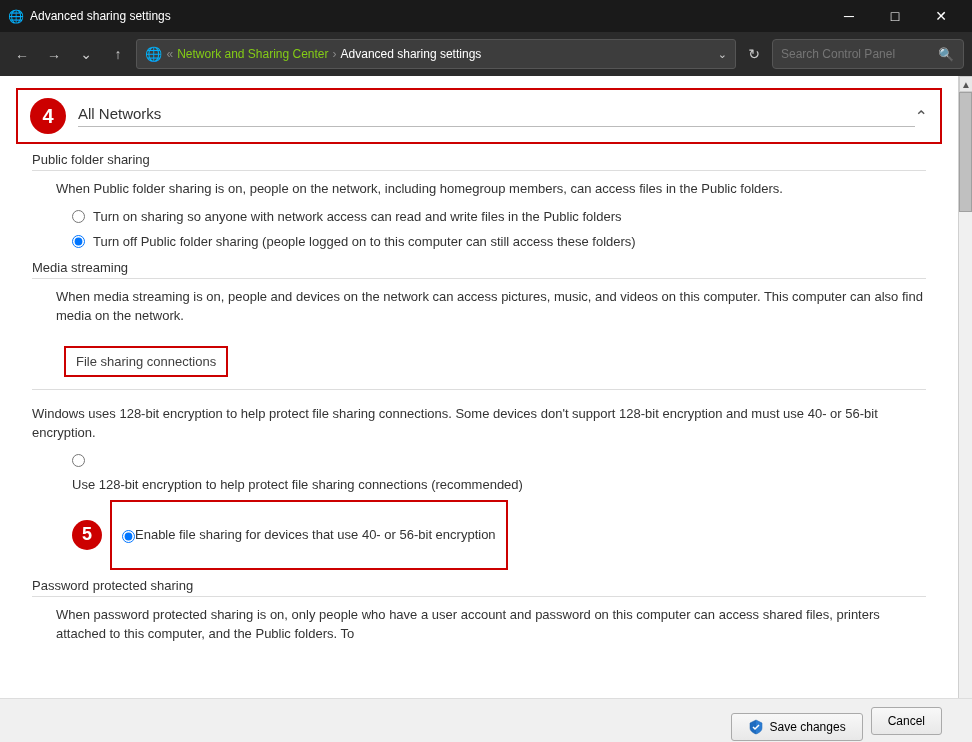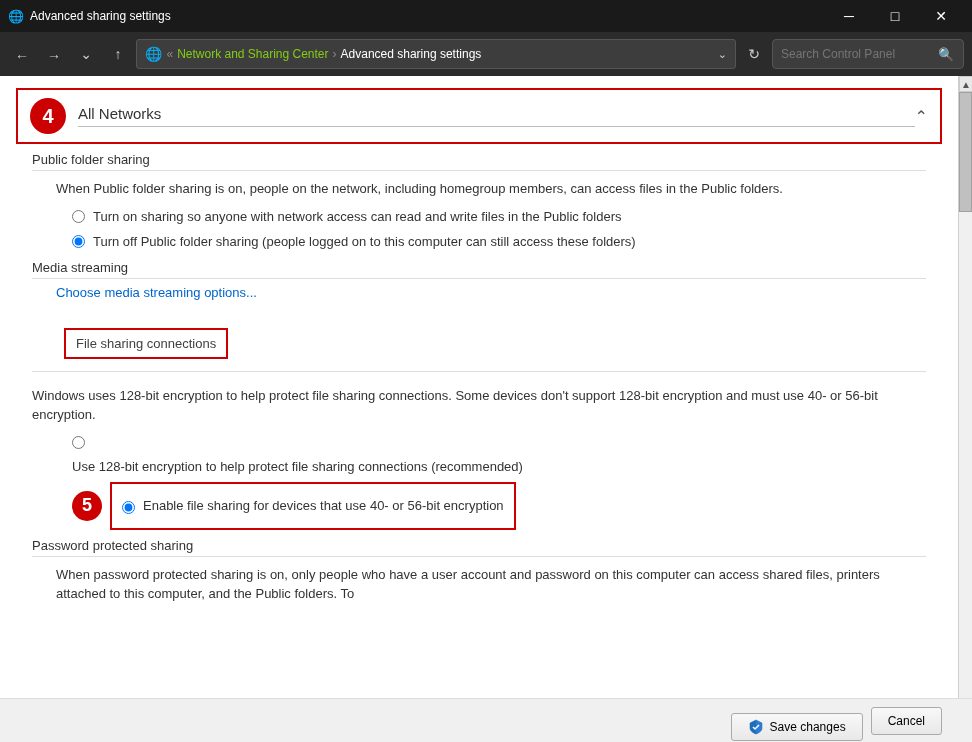--- a/index.html
+++ b/index.html
@@ -318,40 +318,40 @@
         </div>
         <div class="radio-item">
           <input type="radio" name="public_folder" class="radio-input" checked="" style="">
           <label class="radio-label">Turn off Public folder sharing (people logged on to this computer can still access these folders)</label>
         </div>
       </div>
     </div>
 
     <div class="subsection">
       <div class="subsection-title">Media streaming</div>
-      <a class="link-blue">Choose media streaming options...</a>
+      <div class="subsection-desc">When media streaming is on, people and devices on the network can access pictures, music, and videos on this computer. This computer can also find media on the network.</div>
     </div>
 
     <div style="margin: 10px 32px 0 32px;">
       <div class="file-sharing-box">
         <span class="file-sharing-title">File sharing connections</span>
       </div>
     </div>
     <div class="file-sharing-section">
       <div style="border-top: 1px solid #ddd; padding-top: 6px;"></div>
       <div class="subsection-desc" style="margin-left: 0;">Windows uses 128-bit encryption to help protect file sharing connections. Some devices don't support 128-bit encryption and must use 40- or 56-bit encryption.</div>
 
       <div class="radio-item" style="margin-left: 40px; margin-bottom: 6px; flex-direction: column;">
         <input type="radio" name="file_sharing" class="radio-input" style="">
         <label class="radio-label">Use 128-bit encryption to help protect file sharing connections (recommended)</label>
       </div>
 
       <div class="step5-row">
         <div class="step5-number">5</div>
-        <div style="display:flex; align-items:center; gap:8px; border: 2px solid #c00; padding: 12px 10px;">
+        <div style="display:flex; align-items:center; gap:0; border: 2px solid #c00; padding: 23px 10px;">
           <input type="radio" name="file_sharing" class="radio-input" checked="" style="">
           <label class="radio-label">Enable file sharing for devices that use 40- or 56-bit encryption</label>
         </div>
       </div>
     </div>
 
     <div class="password-section">
       <div class="subsection-title">Password protected sharing</div>
       <div class="subsection-desc">When password protected sharing is on, only people who have a user account and password on this computer can access shared files, printers attached to this computer, and the Public folders. To</div>
     </div>

